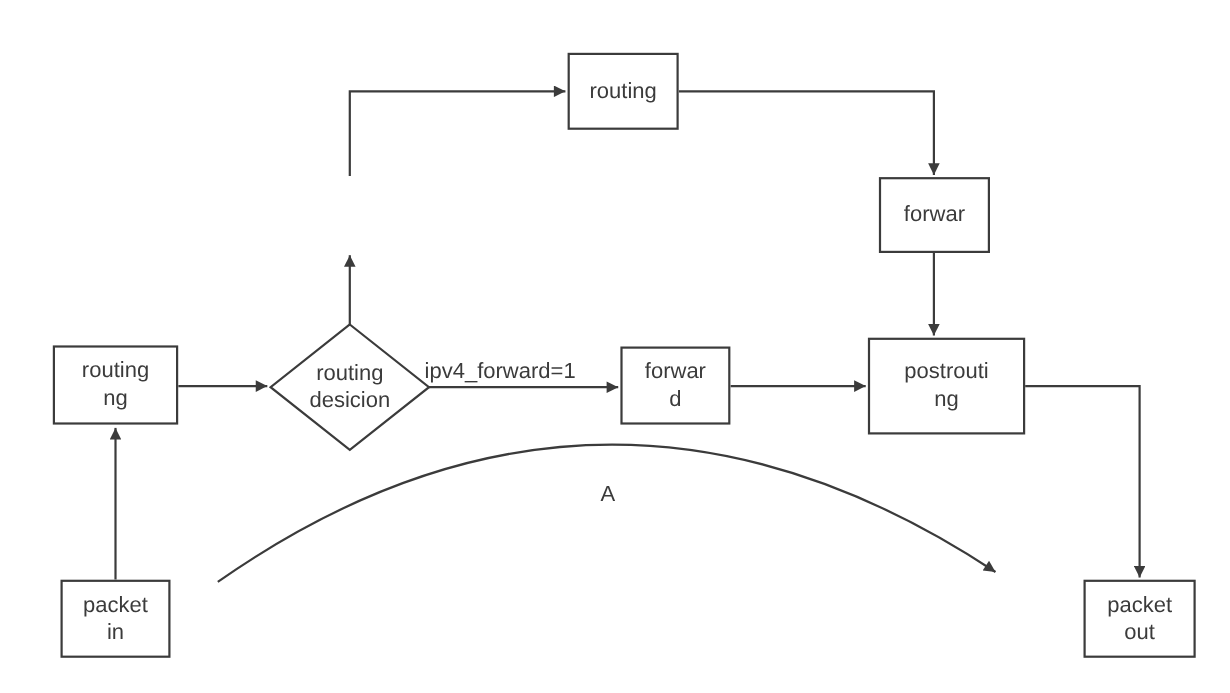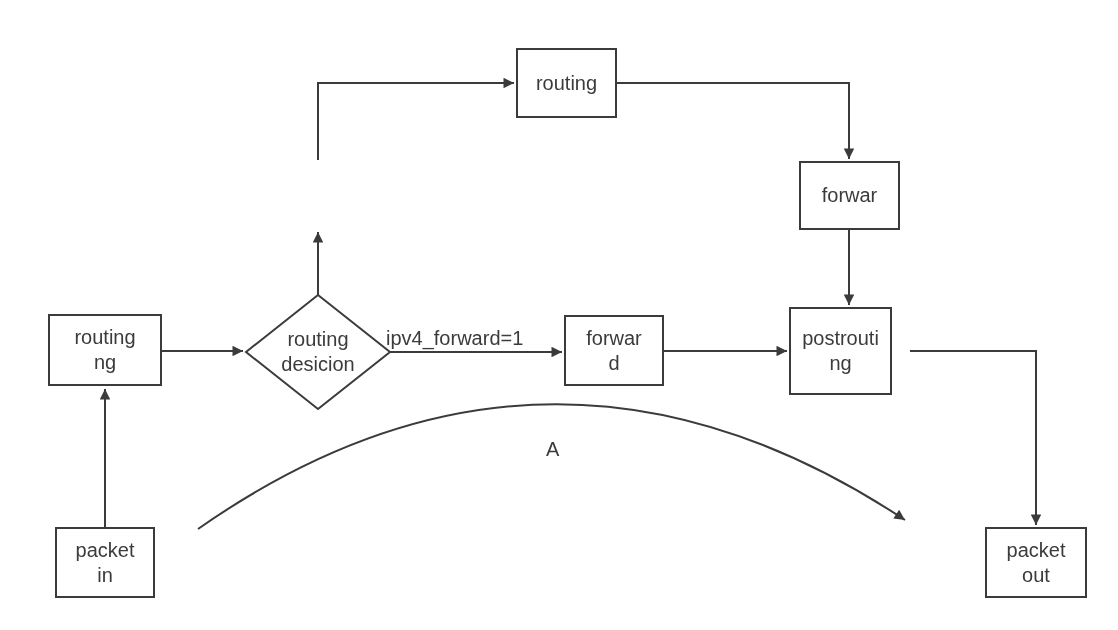--- a/index.html
+++ b/index.html
@@ -60,21 +60,21 @@
 desicion</div>
 
 
   <div class="node" style="left:516px;top:48px;width:101px;height:70px;">routing</div>
 
   <div class="node" style="left:799px;top:161px;width:101px;height:69px;">forwar</div>
 
   <div class="node" style="left:564px;top:315px;width:100px;height:71px;">forwar
 d</div>
 
-  <div class="node" style="left:789px;top:307px;width:103px;height:88px;">postrouti
+  <div class="node" style="left:789px;top:307px;width:143px;height:88px;">postrouti
 ng</div>
 
   <div class="node" style="left:985px;top:527px;width:102px;height:71px;">packet
 out</div>
 
   <div class="freelabel" style="left:386px;top:327px;text-align:center;">ipv4_forward=1</div>
 
   <div class="freelabel" style="left:546px;top:438px;">A</div>
 
 </div>

